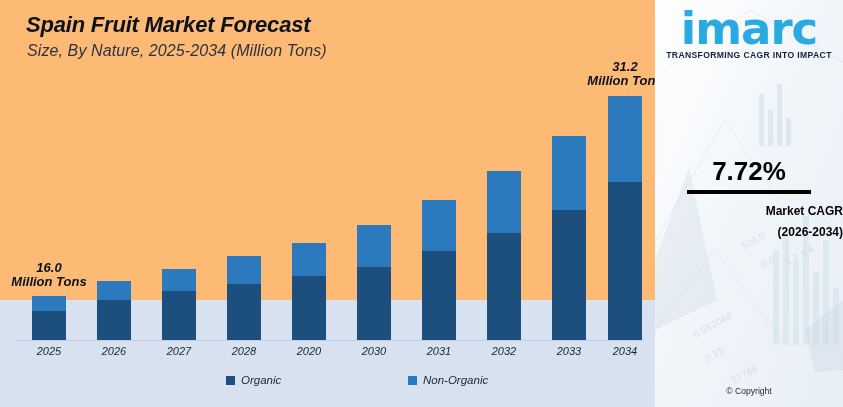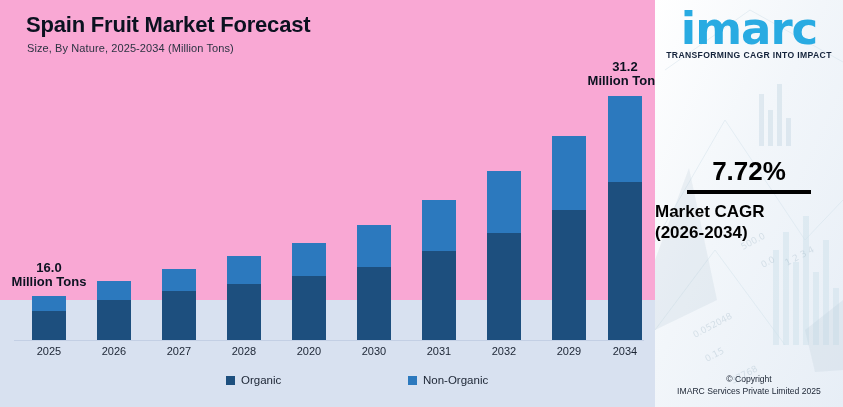--- a/index.html
+++ b/index.html
@@ -6,29 +6,29 @@
   html,body{margin:0;padding:0;}
   body{
     width:843px;height:407px;overflow:hidden;
     background:#d8e1f0;
     font-family:"Liberation Sans", sans-serif;
     -webkit-font-smoothing:antialiased;
   }
   #page{position:relative;width:843px;height:407px;background:#d8e1f0;box-sizing:border-box;}
 
   
-  #chart-panel{position:absolute;left:0;top:0;width:655px;height:300px;background:#f9a8d4;}
+  #chart-panel{position:absolute;left:0;top:0;width:655px;height:300px;background:#fdba74;font-style:italic;}
 
   #page-title{
     position:absolute;left:26px;top:12px;
     font-size:22px;font-weight:bold;color:#0b1220;letter-spacing:-0.2px;
   }
   #page-subtitle{
     position:absolute;left:27px;top:42px;
-    font-size:11px;font-weight:normal;color:#2b3342;letter-spacing:0.1px;
+    font-size:16px;font-weight:normal;color:#2b3342;letter-spacing:0.1px;
   }
 
   #plot{position:absolute;left:0;top:0;width:655px;height:360px;}
   .axis-line{
     position:absolute;left:14px;top:340px;width:630px;height:1px;
     background:#c3cfe4;
   }
 
   .bar-group{position:absolute;bottom:0;width:34px;}
   .seg{position:absolute;left:0;width:34px;}
@@ -67,22 +67,22 @@
     margin-top:-2px;
   }
   #cagr-value{
     position:absolute;left:0;top:156px;width:188px;text-align:center;
     font-size:26px;font-weight:bold;color:#000;
   }
   #cagr-rule{
     position:absolute;left:32px;top:190px;width:124px;height:4px;background:#000;
   }
   #cagr-label{
-    position:absolute;left:0;top:201px;width:188px;text-align:left;
-    font-size:17px;font-weight:bold;color:#000;line-height:21px;
+    position:absolute;left:0;top:201px;width:188px;text-align:right;
+    font-size:12px;font-weight:bold;color:#000;line-height:21px;
   }
   #copyright{
     position:absolute;left:0;bottom:10px;width:188px;text-align:center;
     font-size:8.6px;color:#1b2433;line-height:12px;
   }
 </style>
 </head>
 <body>
 
 <div id="page">
@@ -132,21 +132,21 @@
         <div class="x-label" style="left: 409px;">2031</div>
         <div class="bar-group" style="left: 487px; width: 34px; top: 171px; height: 169px; bottom: auto;">
           <div class="seg seg-nonorganic" style="top: 0px; height: 62px; width: 34px; background: rgb(44, 121, 190);"></div>
           <div class="seg seg-organic" style="top: 62px; height: 107px; width: 34px; background: rgb(29, 79, 126);"></div>
         </div>
         <div class="x-label" style="left: 474px;">2032</div>
         <div class="bar-group" style="left: 552px; width: 34px; top: 136px; height: 204px; bottom: auto;">
           <div class="seg seg-nonorganic" style="top: 0px; height: 74px; width: 34px; background: rgb(44, 121, 190);"></div>
           <div class="seg seg-organic" style="top: 74px; height: 130px; width: 34px; background: rgb(29, 79, 126);"></div>
         </div>
-        <div class="x-label" style="left: 539px;">2029</div>
+        <div class="x-label" style="left: 539px;">2033</div>
         <div class="bar-group" style="left: 608px; width: 34px; top: 96px; height: 244px; bottom: auto;">
           <div class="seg seg-nonorganic" style="top: 0px; height: 86px; width: 34px; background: rgb(44, 121, 190);"></div>
           <div class="seg seg-organic" style="top: 86px; height: 158px; width: 34px; background: rgb(29, 79, 126);"></div>
         </div>
         <div class="x-label" style="left: 595px;">2034</div>
         <div class="value-callout" style="left: -6px; top: 261px;">
           <div>16.0</div>
           <div>Million Tons</div>
         </div>
         <div class="value-callout" style="left: 570px; top: 60px;">
@@ -219,16 +219,15 @@
 
     <div id="cagr-value">7.72%</div>
     <div id="cagr-rule"></div>
     <div id="cagr-label">
       <div>Market CAGR</div>
       <div>(2026-2034)</div>
     </div>
 
     <div id="copyright">
       <div>© Copyright</div>
-      <div>IMARC Services Private Limited 2025</div>
     </div>
   </div>
 </div>
 
 </body></html>

